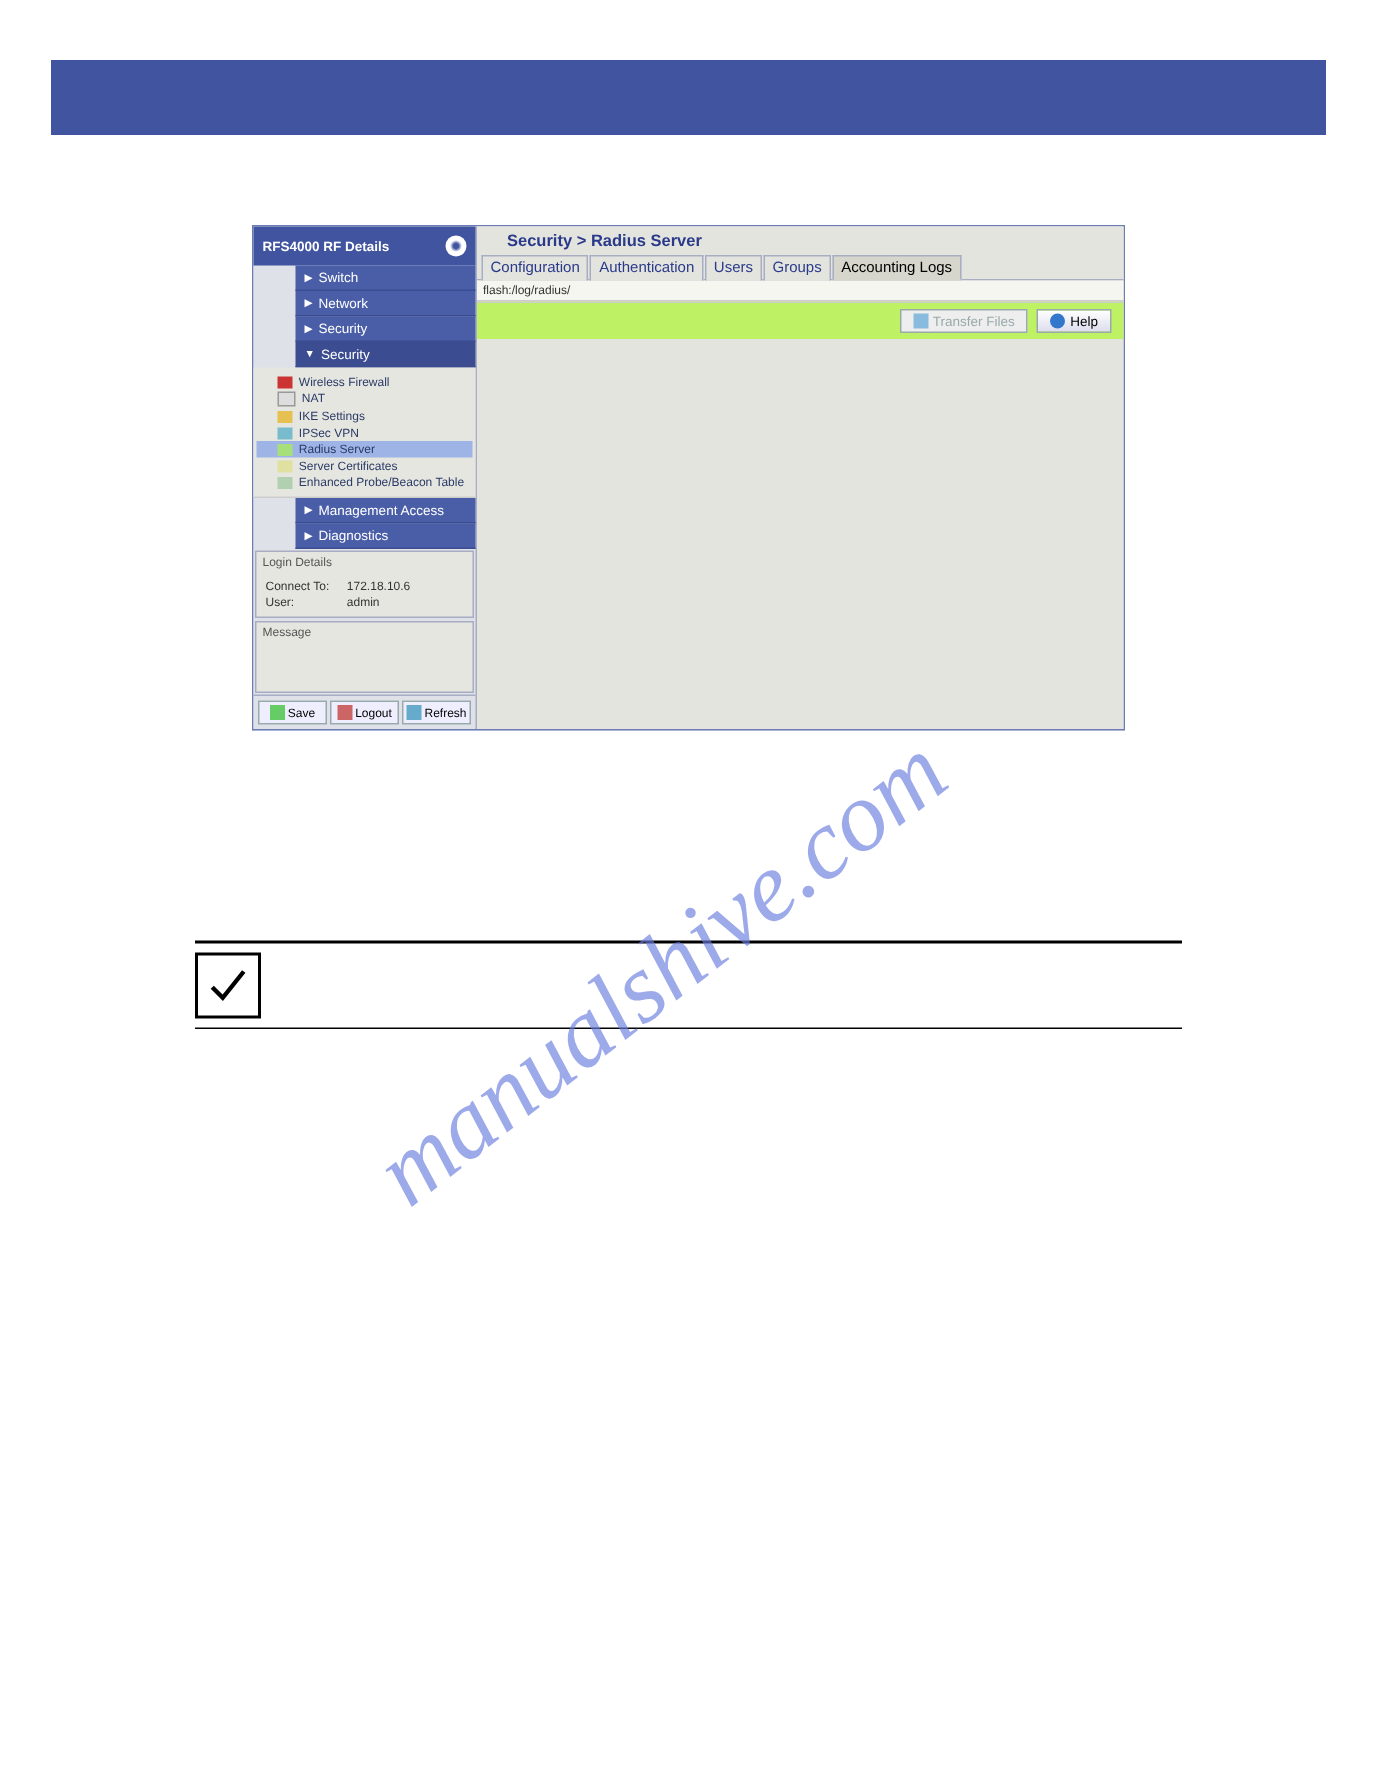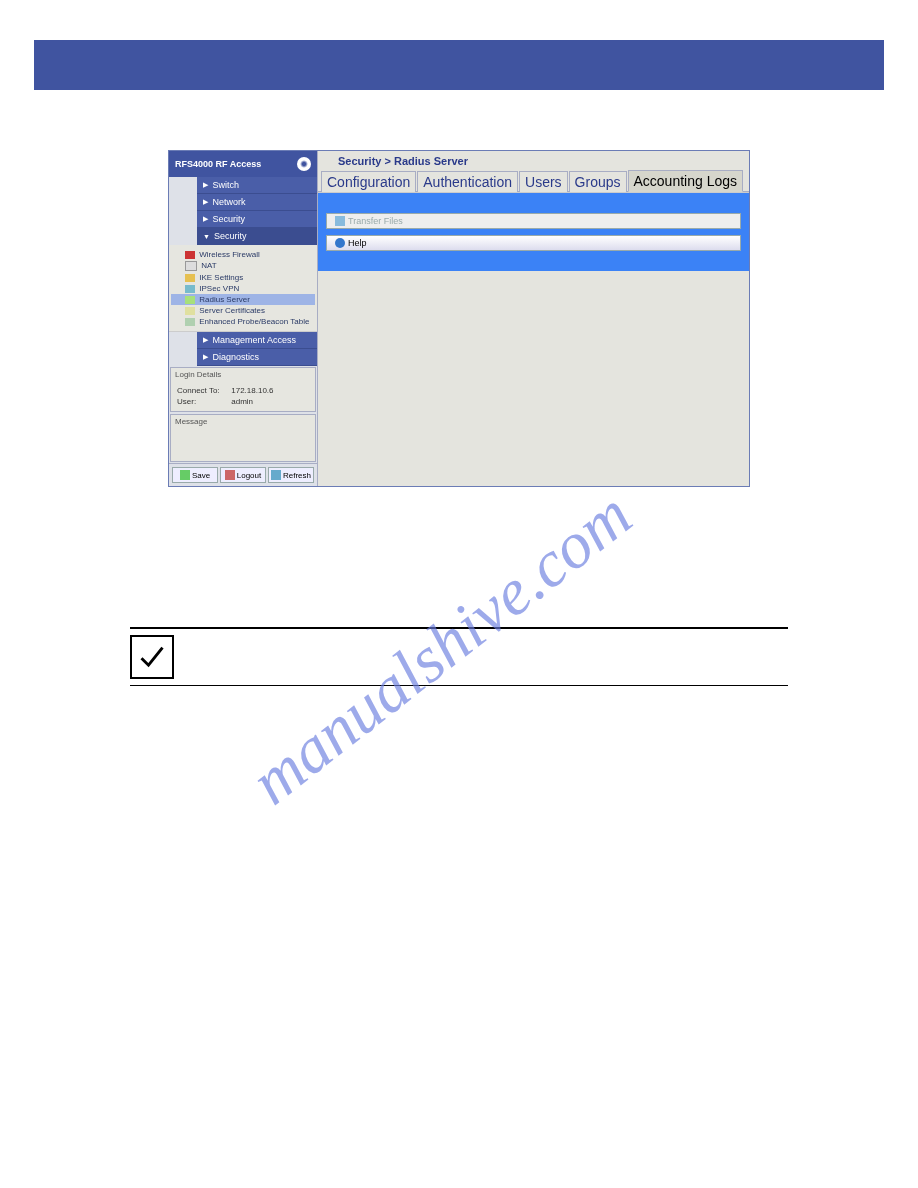--- a/index.html
+++ b/index.html
@@ -148,25 +148,24 @@
   }
   .main-title {
     color: #2a3a8a;
     font-weight: bold;
     font-size: 11px;
     padding: 4px 6px 2px 20px;
     background:#e4e4de;
   }
   .tabs {
     display:flex;
-    font-size:14px;
+    font-size:10px;
     border-bottom:1px solid #a8adc4;
     background:#e4e4de;
     padding-left:3px;
-    align-items:center;
   }
   .tab {
     border:1px solid #a8adc4;
     border-bottom:none;
     padding:2px 5px;
     margin-right:1px;
     background:#e4e4de;
     color:#2a3a8a;
     cursor:pointer;
     position:relative;
@@ -219,24 +218,23 @@
     border-right:1px solid #bbb;
   }
   .th1 { flex:3;}
   .th2 { flex:2;}
   .th3 { flex:2; border-right:none;}
 
   .main-footer {
     display:flex;
     justify-content:flex-end;
     gap:6px;
-    padding:20px 8px;
-    background:#3b82f6;
+    padding:4px 8px;
+    background:#bef264;
     border-top:1px solid #ccc;
-    flex-direction:column;
   }
   .mbtn {
     border:1px solid #9aa;
     background:linear-gradient(#fff,#dde);
     font-size:9px;
     padding:2px 8px;
     cursor:pointer;
     display:flex;
     align-items:center;
     gap:3px;
@@ -287,21 +285,21 @@
 <body>
 
 <div class="page-wrap">
 
 <div class="topbar"></div>
 
 <div class="app">
 
   <div class="sidebar">
     <div class="brand">
-      <span>RFS4000 RF Access</span>
+      <span>RFS4000 RF Details</span>
       <span class="logo"></span>
     </div>
 
     <div class="nav-item">
       <span class="caret">▶</span>
       <span>Switch</span>
     </div>
     <div class="nav-item">
       <span class="caret">▶</span>
       <span>Network</span>
@@ -393,20 +391,21 @@
 
   <div class="main">
     <div class="main-title">Security &gt; Radius Server</div>
     <div class="tabs">
       <div class="tab">Configuration</div>
       <div class="tab">Authentication</div>
       <div class="tab">Users</div>
       <div class="tab">Groups</div>
       <div class="tab active">Accounting Logs</div>
     </div>
+    <div class="pathbar">flash:/log/radius/</div>
     <div class="main-footer">
       <div class="mbtn dim">
         <span style="display:inline-block;width:10px;height:10px;background:#8bd;"></span>
         <span>Transfer Files</span>
       </div>
       <div class="mbtn">
         <span style="display:inline-block;width:10px;height:10px;border-radius:50%;background:#37c;"></span>
         <span>Help</span>
       </div>
     </div>

